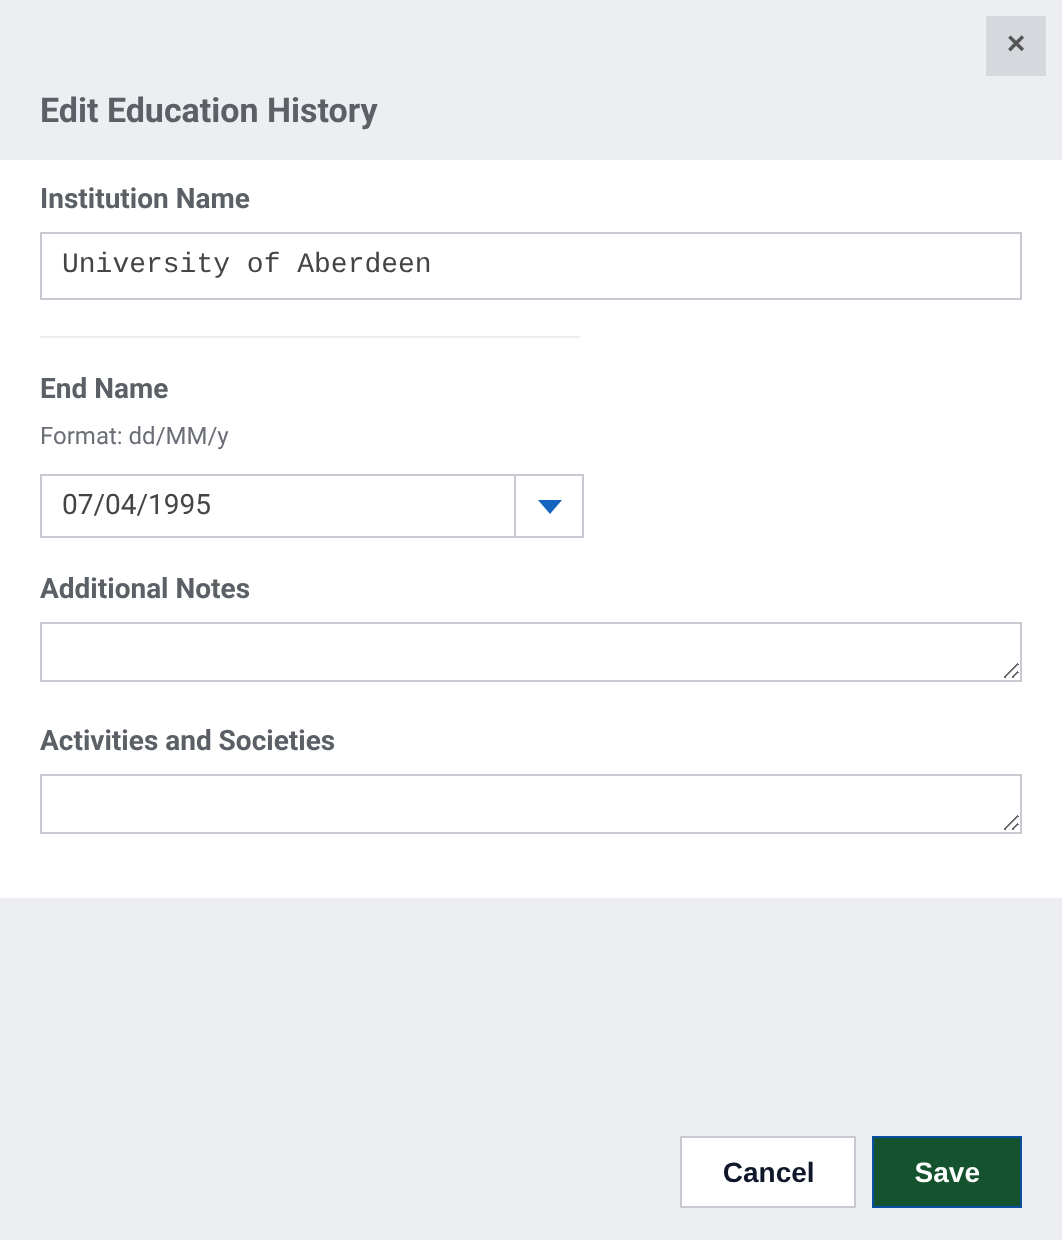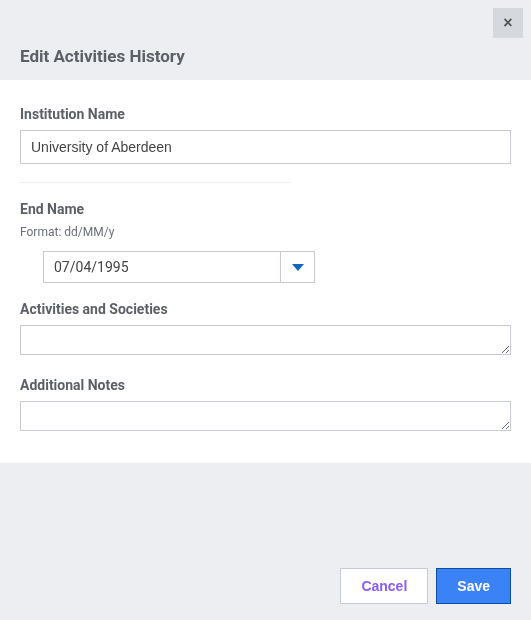--- a/index.html
+++ b/index.html
@@ -32,39 +32,39 @@
     justify-content: center;
   }
   .title {
     font-size: 17px;
     font-weight: 700;
     color: #5b5f66;
     margin-top: 28px;
   }
   .body {
     background: #ffffff;
-    padding: 26px 20px 10px 20px;
+    padding: 12px 20px 10px 20px;
   }
   .field {
     margin-bottom: 18px;
   }
   .field-label {
     font-size: 14px;
     font-weight: 700;
     color: #5b5f66;
     margin-bottom: 8px;
     display: block;
   }
   .text-input {
     width: 100%;
     border: 1px solid #c7cad0;
     padding: 8px 10px;
     font-size: 14px;
     color: #444;
-    font-family: Liberation Sans, sans-serif;
+    font-family: Liberation Mono, monospace;
   }
   .textarea {
     width: 100%;
     border: 1px solid #c7cad0;
     padding: 6px 10px;
     font-size: 14px;
     color: #444;
     font-family: inherit;
     height: 30px;
     resize: both;
@@ -76,21 +76,20 @@
     width: 55%;
   }
   .hint {
     font-size: 12px;
     color: #6a6e76;
     margin-bottom: 12px;
   }
   .date-row {
     display: flex;
     width: 272px;
-    margin-left: 23px;
   }
   .date-input {
     flex: 1;
     border: 1px solid #c7cad0;
     padding: 7px 10px;
     font-size: 14px;
     color: #444;
     font-family: inherit;
   }
   .date-picker-btn {
@@ -119,37 +118,37 @@
     bottom: 0;
     left: 0;
     right: 0;
   }
   .btn {
     padding: 9px 20px;
     font-size: 14px;
     font-weight: 600;
     border: 1px solid #c7cad0;
     background: #fff;
-    color: #8b5cf6;
+    color: #0f172a;
     cursor: pointer;
   }
   .btn-primary {
-    background: #3b82f6;
+    background: #14532d;
     border-color: #0b4fa0;
     color: #fff;
   }
 </style>
 </head>
 <body>
 
 <div class="header">
   <button class="close-btn">
     <span>×</span>
   </button>
-  <h2 class="title">Edit Activities History</h2>
+  <h2 class="title">Edit Education History</h2>
 </div>
 
 <div class="body">
 
   <div class="field">
     <label class="field-label">Institution Name</label>
     <input type="text" class="text-input" value="University of Aberdeen" style="">
   </div>
 
   <div class="field">
@@ -162,26 +161,26 @@
     <div class="hint">Format: dd/MM/y</div>
     <div class="date-row">
       <input type="text" class="date-input" value="07/04/1995" style="">
       <button class="date-picker-btn">
         <span class="caret-down"></span>
       </button>
     </div>
   </div>
 
   <div class="field">
-    <label class="field-label">Activities and Societies</label>
+    <label class="field-label">Additional Notes</label>
     <textarea class="textarea" style=""></textarea>
   </div>
 
   <div class="field">
-    <label class="field-label">Additional Notes</label>
+    <label class="field-label">Activities and Societies</label>
     <textarea class="textarea" style=""></textarea>
   </div>
 
 </div>
 
 <div class="footer">
   <button class="btn">Cancel</button>
   <button class="btn btn-primary">Save</button>
 </div>
 

